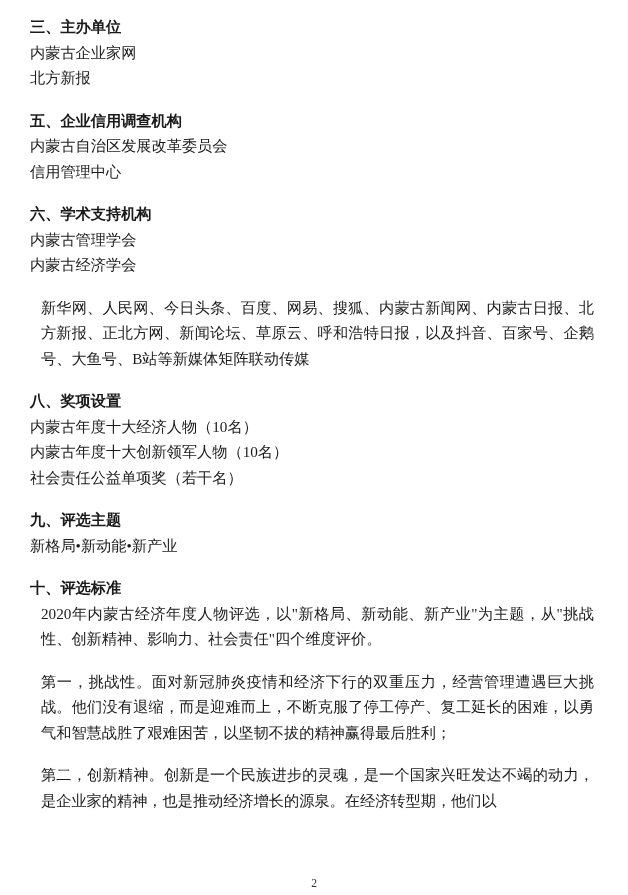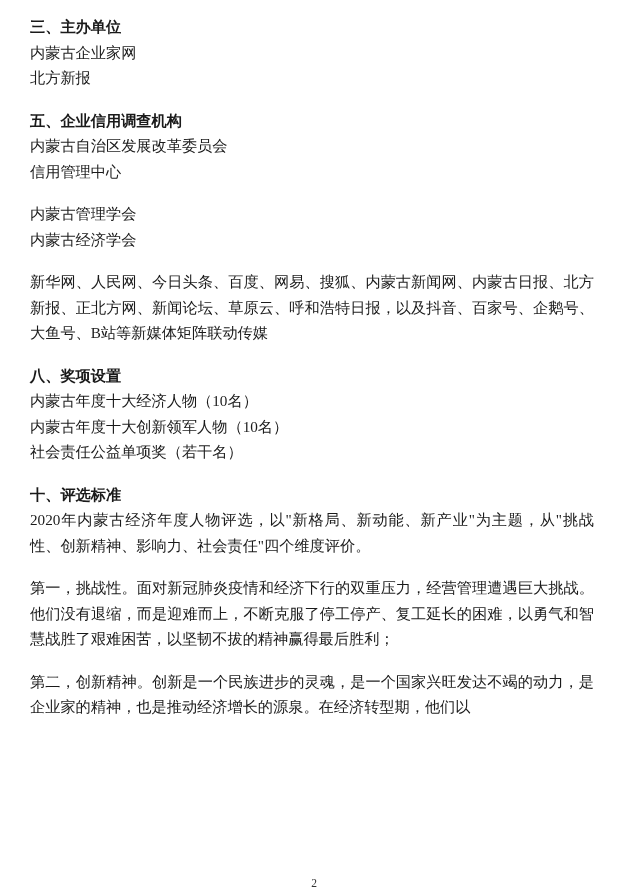--- a/index.html
+++ b/index.html
@@ -35,20 +35,21 @@
     white-space: pre-wrap;
     word-break: break-all;
   }
   .heading {
     font-weight: bold;
   }
   .para {
     text-align: justify;
     text-justify: inter-ideograph;
     white-space: pre-wrap;
+    margin-left: 11px;
   }
   .page-number {
     position: absolute;
     left: 0;
     right: 0;
     bottom: 6px;
     text-align: center;
     font-size: 11.5px;
     color: #333333;
     font-family: "Liberation Serif", serif;
@@ -67,35 +68,40 @@
     </div>
 
 
     <div class="block">
       <div class="line heading">五、企业信用调查机构</div>
       <div class="line">内蒙古自治区发展改革委员会</div>
       <div class="line">信用管理中心</div>
     </div>
 
     <div class="block">
+      <div class="line heading">六、学术支持机构</div>
       <div class="line">内蒙古管理学会</div>
       <div class="line">内蒙古经济学会</div>
     </div>
 
     <div class="block">
       <div class="para">新华网、人民网、今日头条、百度、网易、搜狐、内蒙古新闻网、内蒙古日报、北方新报、正北方网、新闻论坛、草原云、呼和浩特日报，以及抖音、百家号、企鹅号、大鱼号、B站等新媒体矩阵联动传媒</div>
     </div>
 
     <div class="block">
       <div class="line heading">八、奖项设置</div>
       <div class="line">内蒙古年度十大经济人物（10名）</div>
       <div class="line">内蒙古年度十大创新领军人物（10名）</div>
       <div class="line">社会责任公益单项奖（若干名）</div>
     </div>
 
+    <div class="block">
+      <div class="line heading">九、评选主题</div>
+      <div class="line">新格局•新动能•新产业</div>
+    </div>
 
     <div class="block">
       <div class="line heading">十、评选标准</div>
       <div class="para">2020年内蒙古经济年度人物评选，以"新格局、新动能、新产业"为主题，从"挑战性、创新精神、影响力、社会责任"四个维度评价。</div>
     </div>
 
     <div class="block">
       <div class="para">第一，挑战性。面对新冠肺炎疫情和经济下行的双重压力，经营管理遭遇巨大挑战。他们没有退缩，而是迎难而上，不断克服了停工停产、复工延长的困难，以勇气和智慧战胜了艰难困苦，以坚韧不拔的精神赢得最后胜利；</div>
     </div>
 

